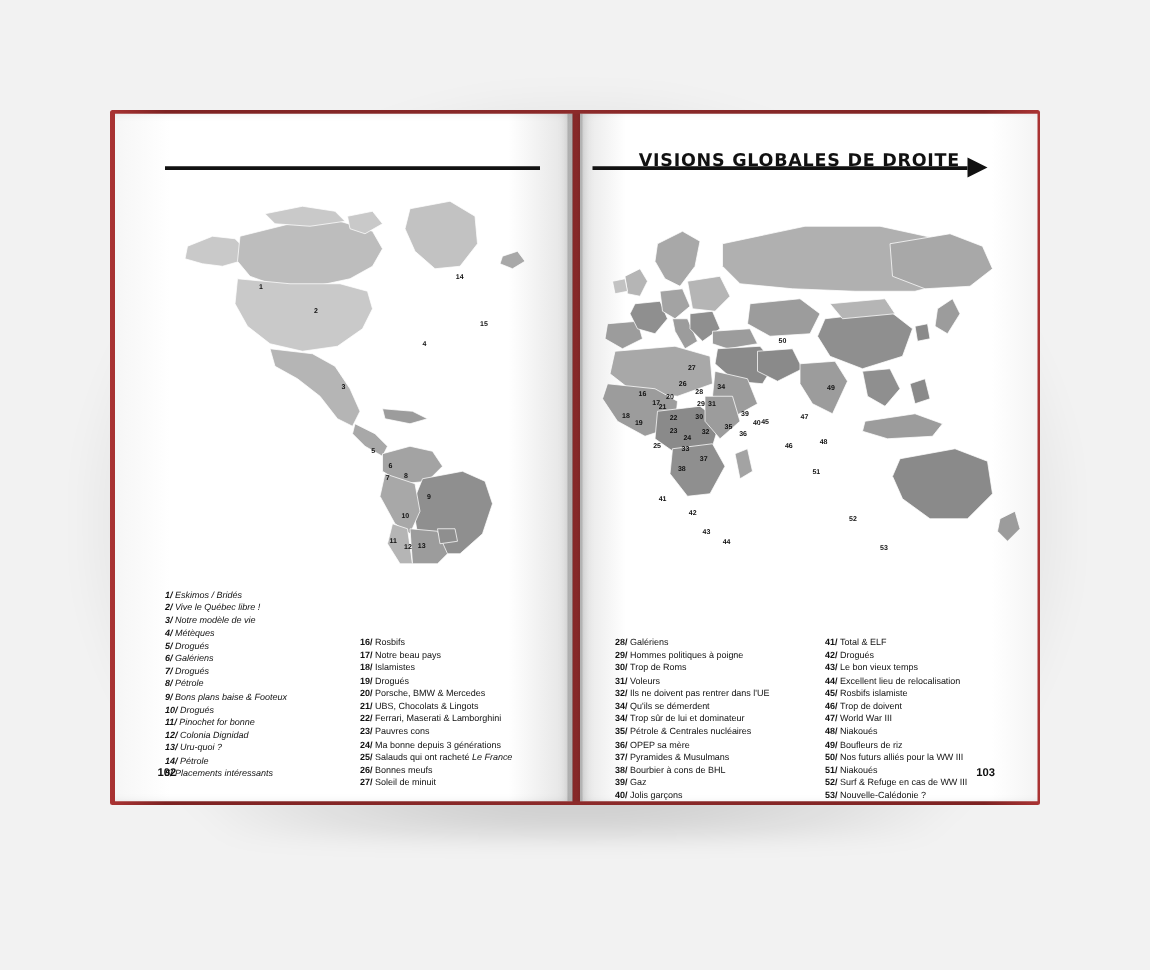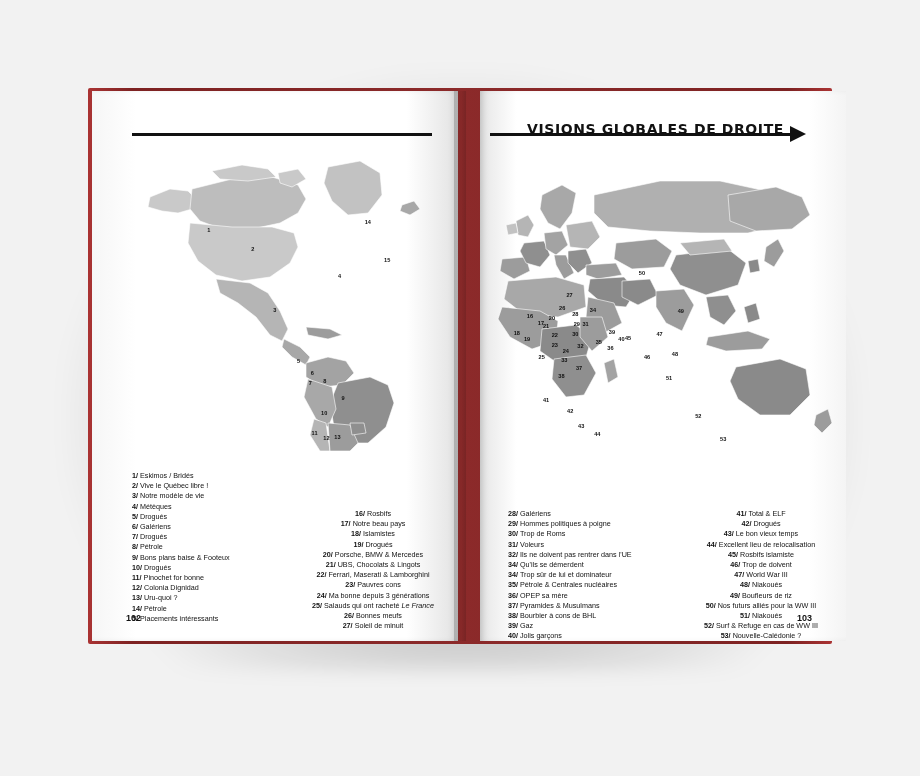--- a/index.html
+++ b/index.html
@@ -25,21 +25,21 @@
     position:absolute;background:#8c2a2a;
   }
   .edge.left{left:0;top:0;width:744px;height:556px;background:linear-gradient(90deg,#a33 0%, #7d2222 6%, #8c2a2a 50%, #7d2222 94%, #a33 100%);border-radius:2px;}
   .page{
     position:absolute;top:3px;height:550px;background:#ffffff;
   }
   .page.left{left:4px;width:366px;
     background:linear-gradient(90deg,#f6f6f6 0%, #ffffff 12%, #ffffff 86%, #e2e2e2 100%);
     box-shadow:inset -6px 0 10px -6px rgba(0,0,0,0.35);
   }
-  .page.right{left:392px;width:366px;
+  .page.right{left:376px;width:366px;
     background:linear-gradient(90deg,#e6e6e6 0%, #ffffff 10%, #ffffff 90%, #f4f4f4 100%);
     box-shadow:inset 6px 0 10px -6px rgba(0,0,0,0.28);
   }
   .gutter{
     position:absolute;left:366px;top:3px;width:12px;height:550px;
     background:linear-gradient(90deg, rgba(0,0,0,0.18) 0%, rgba(0,0,0,0.05) 35%, rgba(0,0,0,0.04) 60%, rgba(0,0,0,0.14) 100%);
   }
 
   
   .rule{position:absolute;height:3px;background:#111;}
@@ -139,39 +139,39 @@
             <div class="num" style="left: 249.612px; top: 243.6px;">9</div>
             <div class="num" style="left: 229.116px; top: 258.6px;">10</div>
             <div class="num" style="left: 219.6px; top: 279px;">11</div>
             <div class="num" style="left: 231.312px; top: 283.8px;">12</div>
             <div class="num" style="left: 242.292px; top: 282.6px;">13</div>
             <div class="num" style="left: 272.67px; top: 68.4px;">14</div>
             <div class="num" style="left: 292.068px; top: 105.6px;">15</div>
           </div>
       </div>
 
-      <div class="legend" id="legend-col1" style="left:40px; top:380px; width:160px;">
+      <div class="legend" id="legend-col1" style="left:40px; top:380px; width:160px;font-style:italic;">
           <div><b>1/ </b><span>Eskimos / Bridés</span></div>
           <div><b>2/ </b><span>Vive le Québec libre !</span></div>
           <div><b>3/ </b><span>Notre modèle de vie</span></div>
           <div><b>4/ </b><span>Métèques</span></div>
           <div><b>5/ </b><span>Drogués</span></div>
           <div><b>6/ </b><span>Galériens</span></div>
           <div><b>7/ </b><span>Drogués</span></div>
           <div><b>8/ </b><span>Pétrole</span></div>
           <div><b>9/ </b><span>Bons plans baise &amp; Footeux</span></div>
           <div><b>10/ </b><span>Drogués</span></div>
           <div><b>11/ </b><span>Pinochet for bonne</span></div>
           <div><b>12/ </b><span>Colonia Dignidad</span></div>
           <div><b>13/ </b><span>Uru-quoi ?</span></div>
           <div><b>14/ </b><span>Pétrole</span></div>
           <div><b>5/ </b><span>Placements intéressants</span></div>
         </div>
 
-      <div class="legend" id="legend-col2" style="left:196px; top:418px; width:170px;text-align:center;">
+      <div class="legend" id="legend-col2" style="left:196px; top:418px; width:170px;">
           <div><b>16/ </b><span>Rosbifs</span></div>
           <div><b>17/ </b><span>Notre beau pays</span></div>
           <div><b>18/ </b><span>Islamistes</span></div>
           <div><b>19/ </b><span>Drogués</span></div>
           <div><b>20/ </b><span>Porsche, BMW &amp; Mercedes</span></div>
           <div><b>21/ </b><span>UBS, Chocolats &amp; Lingots</span></div>
           <div><b>22/ </b><span>Ferrari, Maserati &amp; Lamborghini</span></div>
           <div><b>23/ </b><span>Pauvres cons</span></div>
           <div><b>24/ </b><span>Ma bonne depuis 3 générations</span></div>
           <div><b>25/ </b><span>Salauds qui ont racheté <i>Le France</i></span></div>
@@ -308,21 +308,21 @@
           <div><b>34/ </b><span>Qu'ils se démerdent</span></div>
           <div><b>34/ </b><span>Trop sûr de lui et dominateur</span></div>
           <div><b>35/ </b><span>Pétrole &amp; Centrales nucléaires</span></div>
           <div><b>36/ </b><span>OPEP sa mère</span></div>
           <div><b>37/ </b><span>Pyramides &amp; Musulmans</span></div>
           <div><b>38/ </b><span>Bourbier à cons de BHL</span></div>
           <div><b>39/ </b><span>Gaz</span></div>
           <div><b>40/ </b><span>Jolis garçons</span></div>
         </div>
 
-      <div class="legend" id="legend-col4" style="left:196px; top:418px; width:170px;text-align:center;">
+      <div class="legend" id="legend-col4" style="left:196px; top:418px; width:170px;">
           <div><b>41/ </b><span>Total &amp; ELF</span></div>
           <div><b>42/ </b><span>Drogués</span></div>
           <div><b>43/ </b><span>Le bon vieux temps</span></div>
           <div><b>44/ </b><span>Excellent lieu de relocalisation</span></div>
           <div><b>45/ </b><span>Rosbifs islamiste</span></div>
           <div><b>46/ </b><span>Trop de doivent</span></div>
           <div><b>47/ </b><span>World War III</span></div>
           <div><b>48/ </b><span>Niakoués</span></div>
           <div><b>49/ </b><span>Boufleurs de riz</span></div>
           <div><b>50/ </b><span>Nos futurs alliés pour la WW III</span></div>

